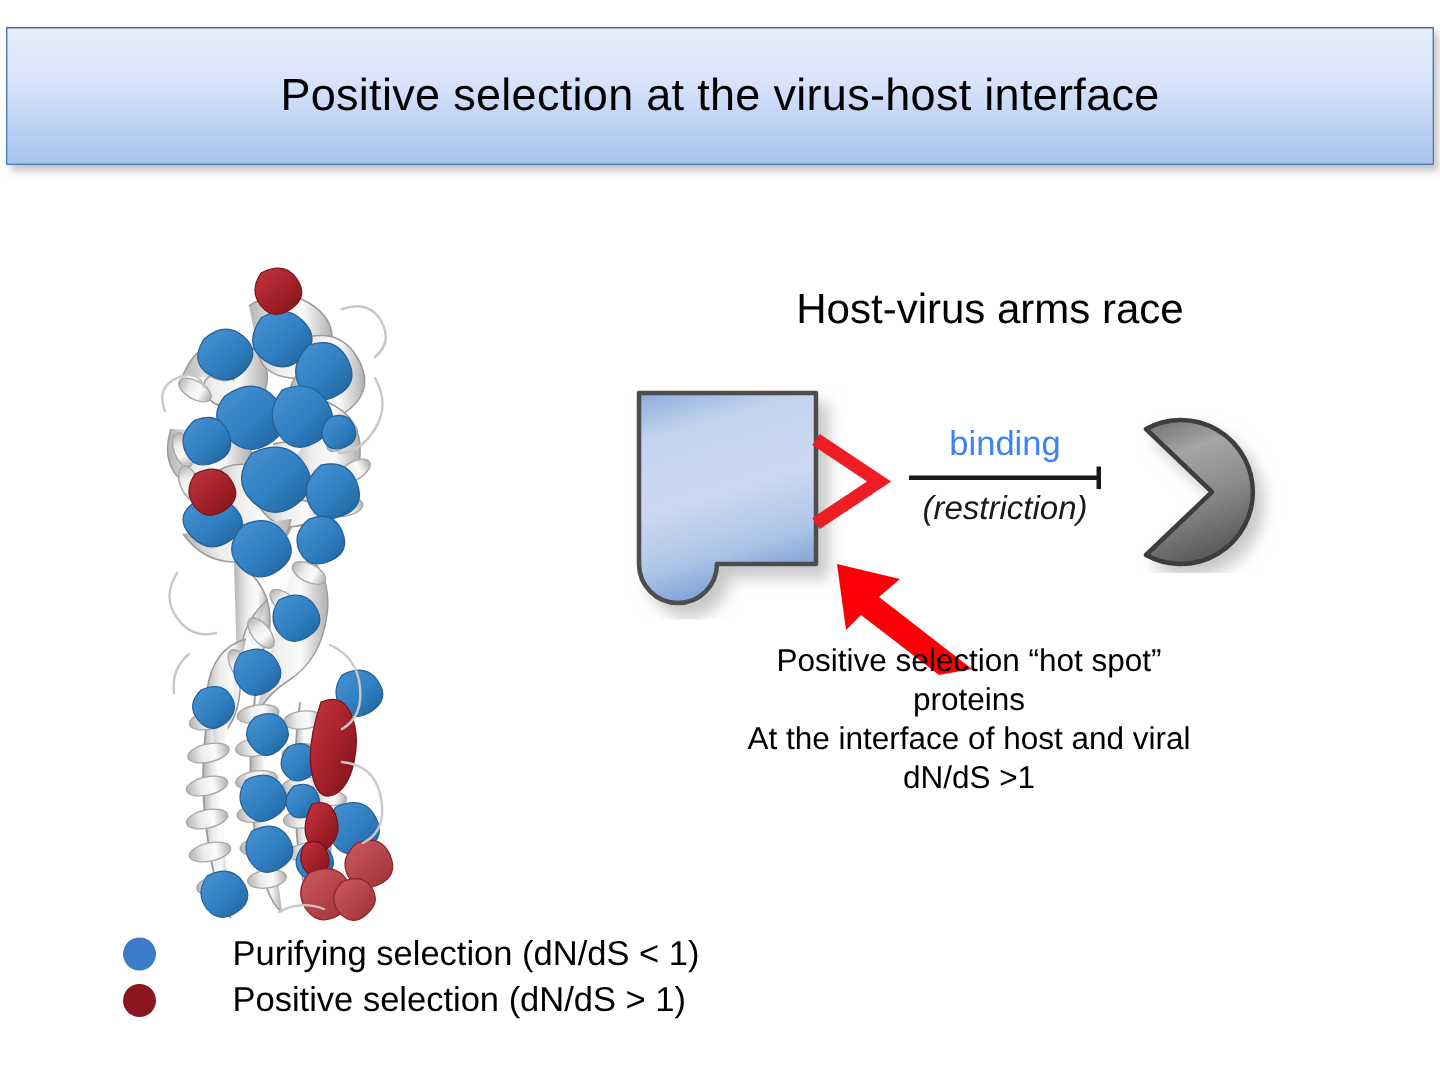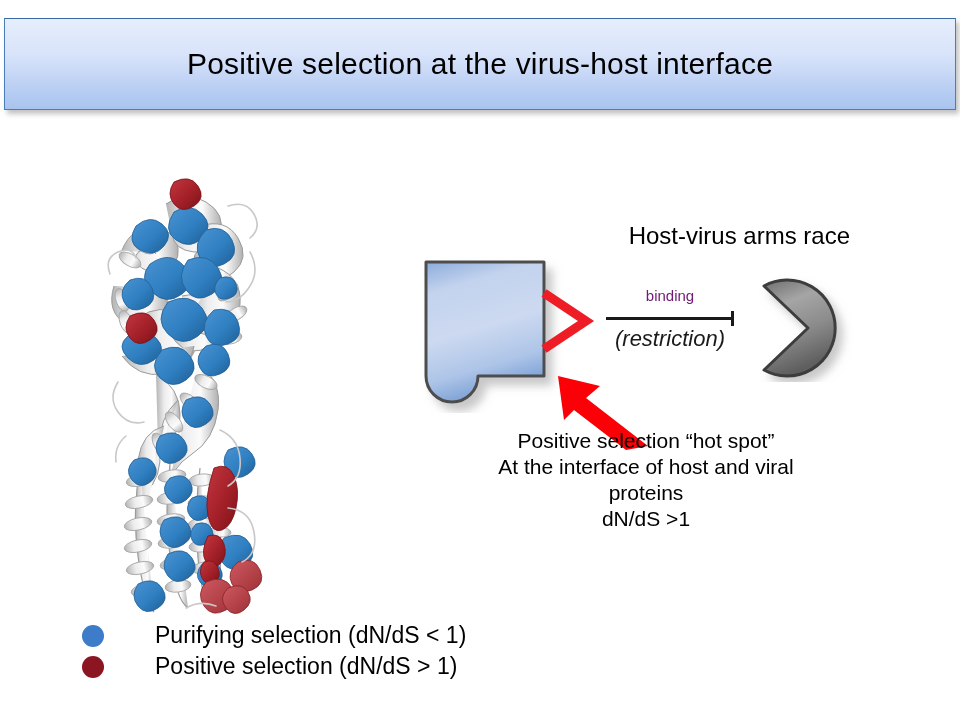--- a/index.html
+++ b/index.html
@@ -39,24 +39,23 @@
     color: #000;
     white-space: nowrap;
   }
 
   
   #arms-race-heading {
     position: absolute;
     left: 470px;
     top: 190px;
     width: 380px;
-    text-align: right;
-    font-size: 24px;
+    text-align: center;
+    font-size: 28px;
     white-space: nowrap;
-    margin-top: 32px;
   }
 
   
   #protein-figure {
     position: absolute;
     left: 78px;
     top: 168px;
     width: 210px;
     height: 446px;
   }
@@ -74,23 +73,23 @@
 
   
   #binding-annotation {
     position: absolute;
     left: 600px;
     top: 282px;
     width: 140px;
     text-align: center;
   }
   #binding-label {
-    font-size: 15px;
+    font-size: 23px;
     line-height: 27px;
-    color: #701a75;
+    color: #3b82f6;
   }
   #binding-rule {
     position: relative;
     height: 14px;
     margin: 2px 0 1px 0;
   }
   #binding-rule .rule-line {
     position: absolute;
     left: 6px;
     right: 8px;
@@ -366,22 +365,22 @@
 </div>
 
 <div id="hotspot-arrow">
   <svg width="110" height="78" viewBox="0 0 110 78" xmlns="http://www.w3.org/2000/svg">
     <path d="M6 4 L48 14 L34 26 L96 74 L74 78 L22 38 L12 48 Z" fill="#fb0007"></path>
   </svg>
 </div>
 
 <div id="hotspot-caption">
   <div>Positive selection “hot spot”</div>
+  <div>proteins</div>
   <div>At the interface of host and viral</div>
-  <div>proteins</div>
   <div>dN/dS &gt;1</div>
 </div>
 
 <div id="arms-race-heading">Host-virus arms race</div>
 
 <div id="legend">
   <div class="legend-row">
     <span class="legend-dot" style="background:#3d7cc9;"></span>
     <span class="legend-label">Purifying selection (dN/dS &lt; 1)</span>
   </div>

